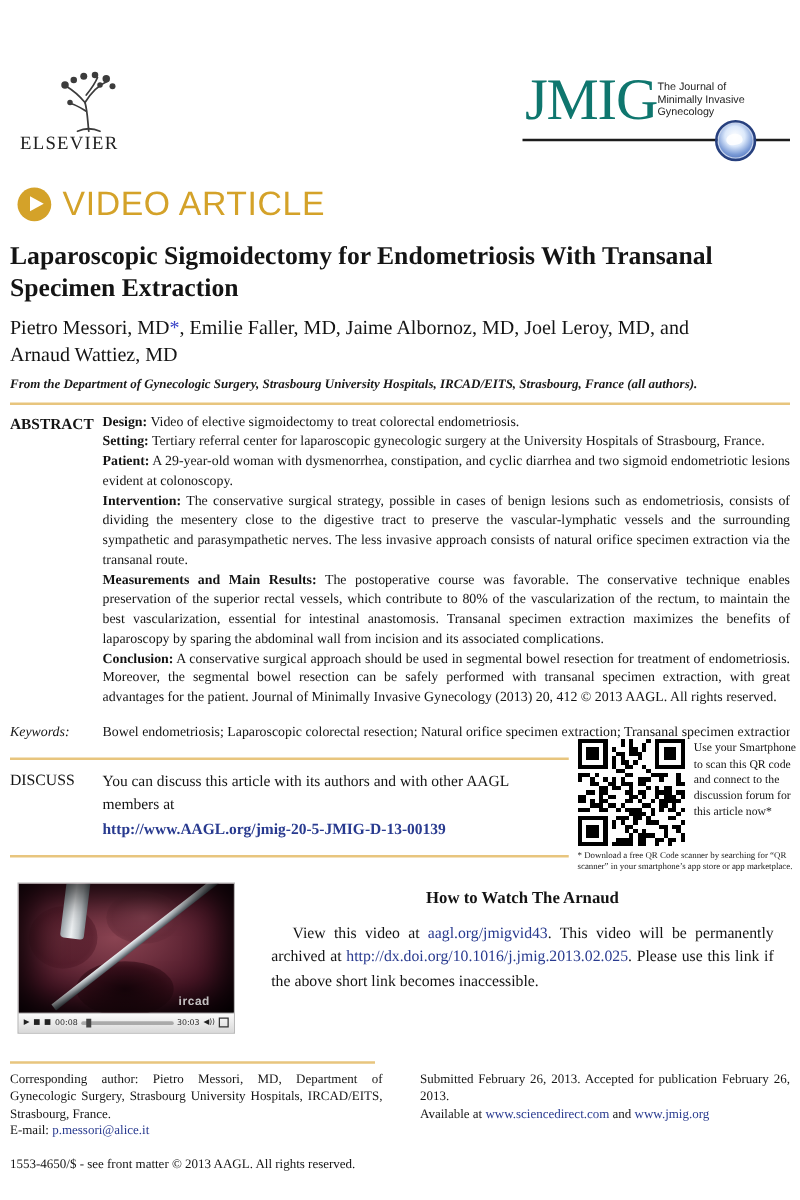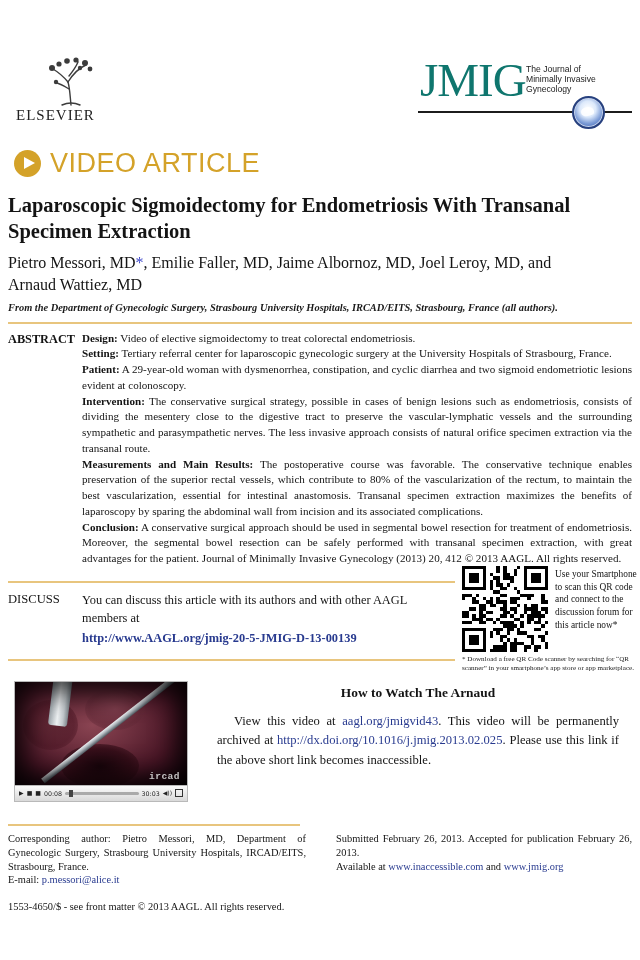--- a/index.html
+++ b/index.html
@@ -70,22 +70,22 @@
   .screen{position:relative;height:103px;overflow:hidden;
           background:radial-gradient(ellipse at 45% 42%, #8a4452 0%, #6d2f3e 30%, #4a1626 62%, #1d0510 92%, #0a0104 100%);}
   .screen::after{content:"";position:absolute;inset:0;box-shadow:inset 0 0 26px 10px rgba(0,0,0,.8);}
   .tube{position:absolute;left:36px;top:-8px;width:19px;height:52px;border-radius:3px;
         background:linear-gradient(90deg,#9ea6ac 0%,#eef1f3 45%,#c3c9cd 75%,#7d858b 100%);transform:rotate(7deg);}
   .rod{position:absolute;left:28px;top:96px;width:205px;height:6px;transform:rotate(-38deg);transform-origin:0 50%;
        background:linear-gradient(180deg,#f0f3f5 0%,#aeb6bc 45%,#4f585f 100%);}
   .pool{position:absolute;left:46px;top:62px;width:78px;height:44px;border-radius:50%;
         background:radial-gradient(#1a050c 0%, rgba(46,10,20,.85) 55%, rgba(46,10,20,0) 100%);}
   .blob{position:absolute;border-radius:50%;}
-  .ircad{position:absolute;right:7px;bottom:3px;color:rgba(225,225,225,.85);z-index:2;
-         font-family:Liberation Mono, monospace;font-size:9.5px;font-weight:bold;letter-spacing:.5px;}
+  .ircad{position:absolute;right:19px;bottom:3px;color:rgba(225,225,225,.85);z-index:2;
+         font-family:Liberation Sans, sans-serif;font-size:9.5px;font-weight:bold;letter-spacing:.5px;}
   .controls{height:15px;display:flex;align-items:center;gap:3px;padding:0 4px;
             background:linear-gradient(#fbfbfb,#d9d9d9);border-top:1px solid #bbb;
             font-family:"DejaVu Sans",sans-serif;font-size:6px;color:#222;}
   .ctl-btn{font-size:6px;line-height:1;cursor:default;}
   .ctl-time{font-size:6.3px;}
   .track{flex:1;height:3px;background:#aaa;border-radius:2px;position:relative;}
   .thumb{position:absolute;left:5%;top:-2px;width:4px;height:7px;background:#444;}
   .fs-icon{width:6px;height:6px;border:1.2px solid #333;}
 
   .howto{flex:1;padding-left:18px;padding-right:2px;}
@@ -160,20 +160,24 @@
     <div class="sec-body">
       <p><span class="runin">Design:</span><span> Video of elective sigmoidectomy to treat colorectal endometriosis.</span></p>
       <p><span class="runin">Setting:</span><span> Tertiary referral center for laparoscopic gynecologic surgery at the University Hospitals of Strasbourg, France.</span></p>
       <p><span class="runin">Patient:</span><span> A 29-year-old woman with dysmenorrhea, constipation, and cyclic diarrhea and two sigmoid endometriotic lesions evident at colonoscopy.</span></p>
       <p><span class="runin">Intervention:</span><span> The conservative surgical strategy, possible in cases of benign lesions such as endometriosis, consists of dividing the mesentery close to the digestive tract to preserve the vascular-lymphatic vessels and the surrounding sympathetic and parasympathetic nerves. The less invasive approach consists of natural orifice specimen extraction via the transanal route.</span></p>
       <p><span class="runin">Measurements and Main Results:</span><span> The postoperative course was favorable. The conservative technique enables preservation of the superior rectal vessels, which contribute to 80% of the vascularization of the rectum, to maintain the best vascularization, essential for intestinal anastomosis. Transanal specimen extraction maximizes the benefits of laparoscopy by sparing the abdominal wall from incision and its associated complications.</span></p>
       <p><span class="runin">Conclusion:</span><span> A conservative surgical approach should be used in segmental bowel resection for treatment of endometriosis. Moreover, the segmental bowel resection can be safely performed with transanal specimen extraction, with great advantages for the patient. Journal of Minimally Invasive Gynecology (2013) 20, 412 © 2013 AAGL. All rights reserved.</span></p>
     </div>
   </div>
 
+  <div class="kw-row">
+    <div class="kw-label">Keywords:</div>
+    <div class="kw-body">Bowel endometriosis; Laparoscopic colorectal resection; Natural orifice specimen extraction; Transanal specimen extraction</div>
+  </div>
 
   <div class="discuss-wrap">
     <div class="discuss-left">
       <div class="rule-thin"></div>
       <div class="discuss-row">
         <div class="discuss-label">DISCUSS</div>
         <div class="discuss-body">
           <span>You can discuss this article with its authors and with other AAGL members at</span><br>
           <a class="navy discuss-link" href="#">http://www.AAGL.org/jmig-20-5-JMIG-D-13-00139</a>
         </div>
@@ -434,18 +438,18 @@
       <div class="foot-left">
         <p>Corresponding author: Pietro Messori, MD, Department of Gynecologic Surgery, Strasbourg University Hospitals, IRCAD/EITS, Strasbourg, France.</p>
         <p><span>E-mail: </span><a class="navy" href="#">p.messori@alice.it</a></p>
         <div class="issn-block">
           <p>1553-4650/$ - see front matter © 2013 AAGL. All rights reserved.</p>
 
         </div>
       </div>
       <div class="foot-right">
         <p>Submitted February 26, 2013. Accepted for publication February 26, 2013.</p>
-        <p><span>Available at </span><a class="navy" href="#">www.inaccessible.com</a><span> and </span><a class="navy" href="#">www.jmig.org</a></p>
+        <p><span>Available at </span><a class="navy" href="#">www.sciencedirect.com</a><span> and </span><a class="navy" href="#">www.jmig.org</a></p>
       </div>
     </div>
   </div>
 
 </div>
 
 </body></html>

